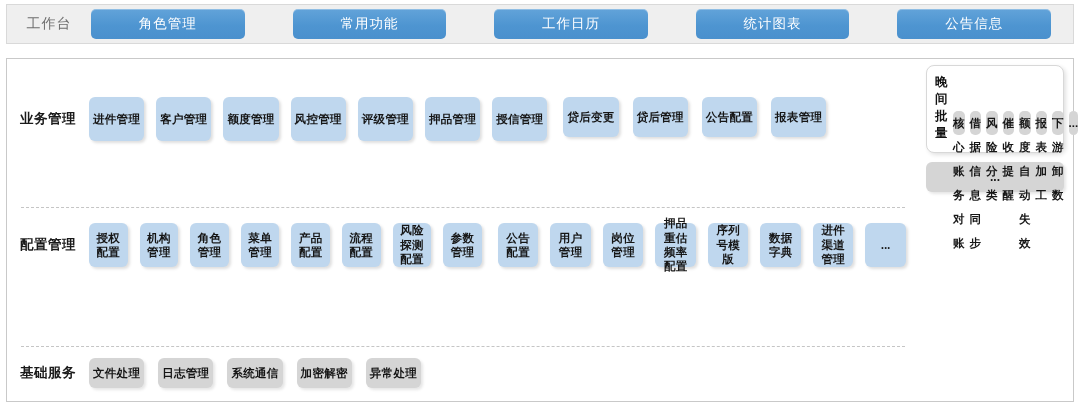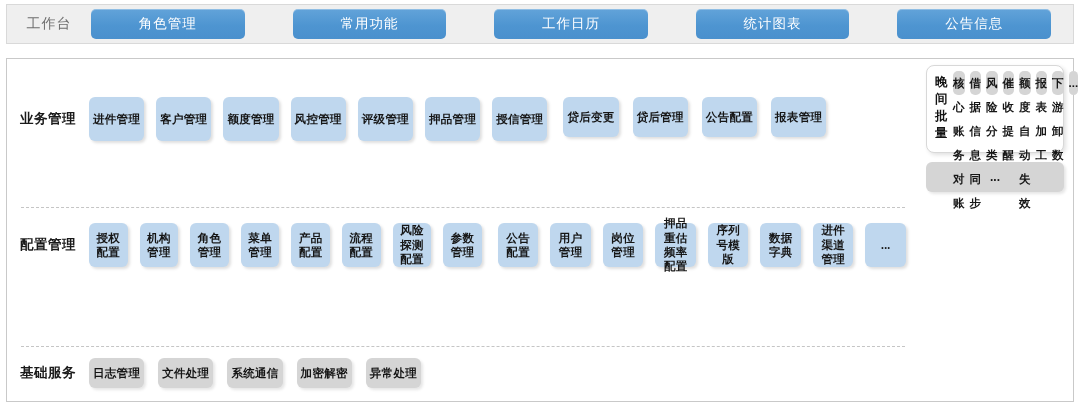--- a/index.html
+++ b/index.html
@@ -186,20 +186,21 @@
     height: 24px;
     line-height: 24px;
     text-align: left;
     font-size: 11.5px;
     font-weight: bold;
     color: #161616;
     background: #d5d5d5;
     border-radius: 5px;
     cursor: pointer;
     user-select: none;
+    margin-top: 40px;
   }
   .tail-card {
     box-sizing: border-box;
     width: 138px;
     height: 30px;
     line-height: 30px;
     margin-top: 9px;
     text-align: center;
     font-size: 12px;
     font-weight: bold;
@@ -279,22 +280,22 @@
           </div>
         </div>
       </div>
 
       <div class="section-sep" style="top:287px;"></div>
 
       <div class="section" style="top:299px;">
         <div class="sec-label">基础服务</div>
         <div class="sec-body">
           <div class="row wide">
+            <div class="card grey h30">文件处理</div>
             <div class="card grey h30">日志管理</div>
-            <div class="card grey h30">文件处理</div>
             <div class="card grey h30">系统通信</div>
             <div class="card grey h30">加密解密</div>
             <div class="card grey h30">异常处理</div>
           </div>
         </div>
       </div>
 
     </div>
 
     <div class="right-col">

